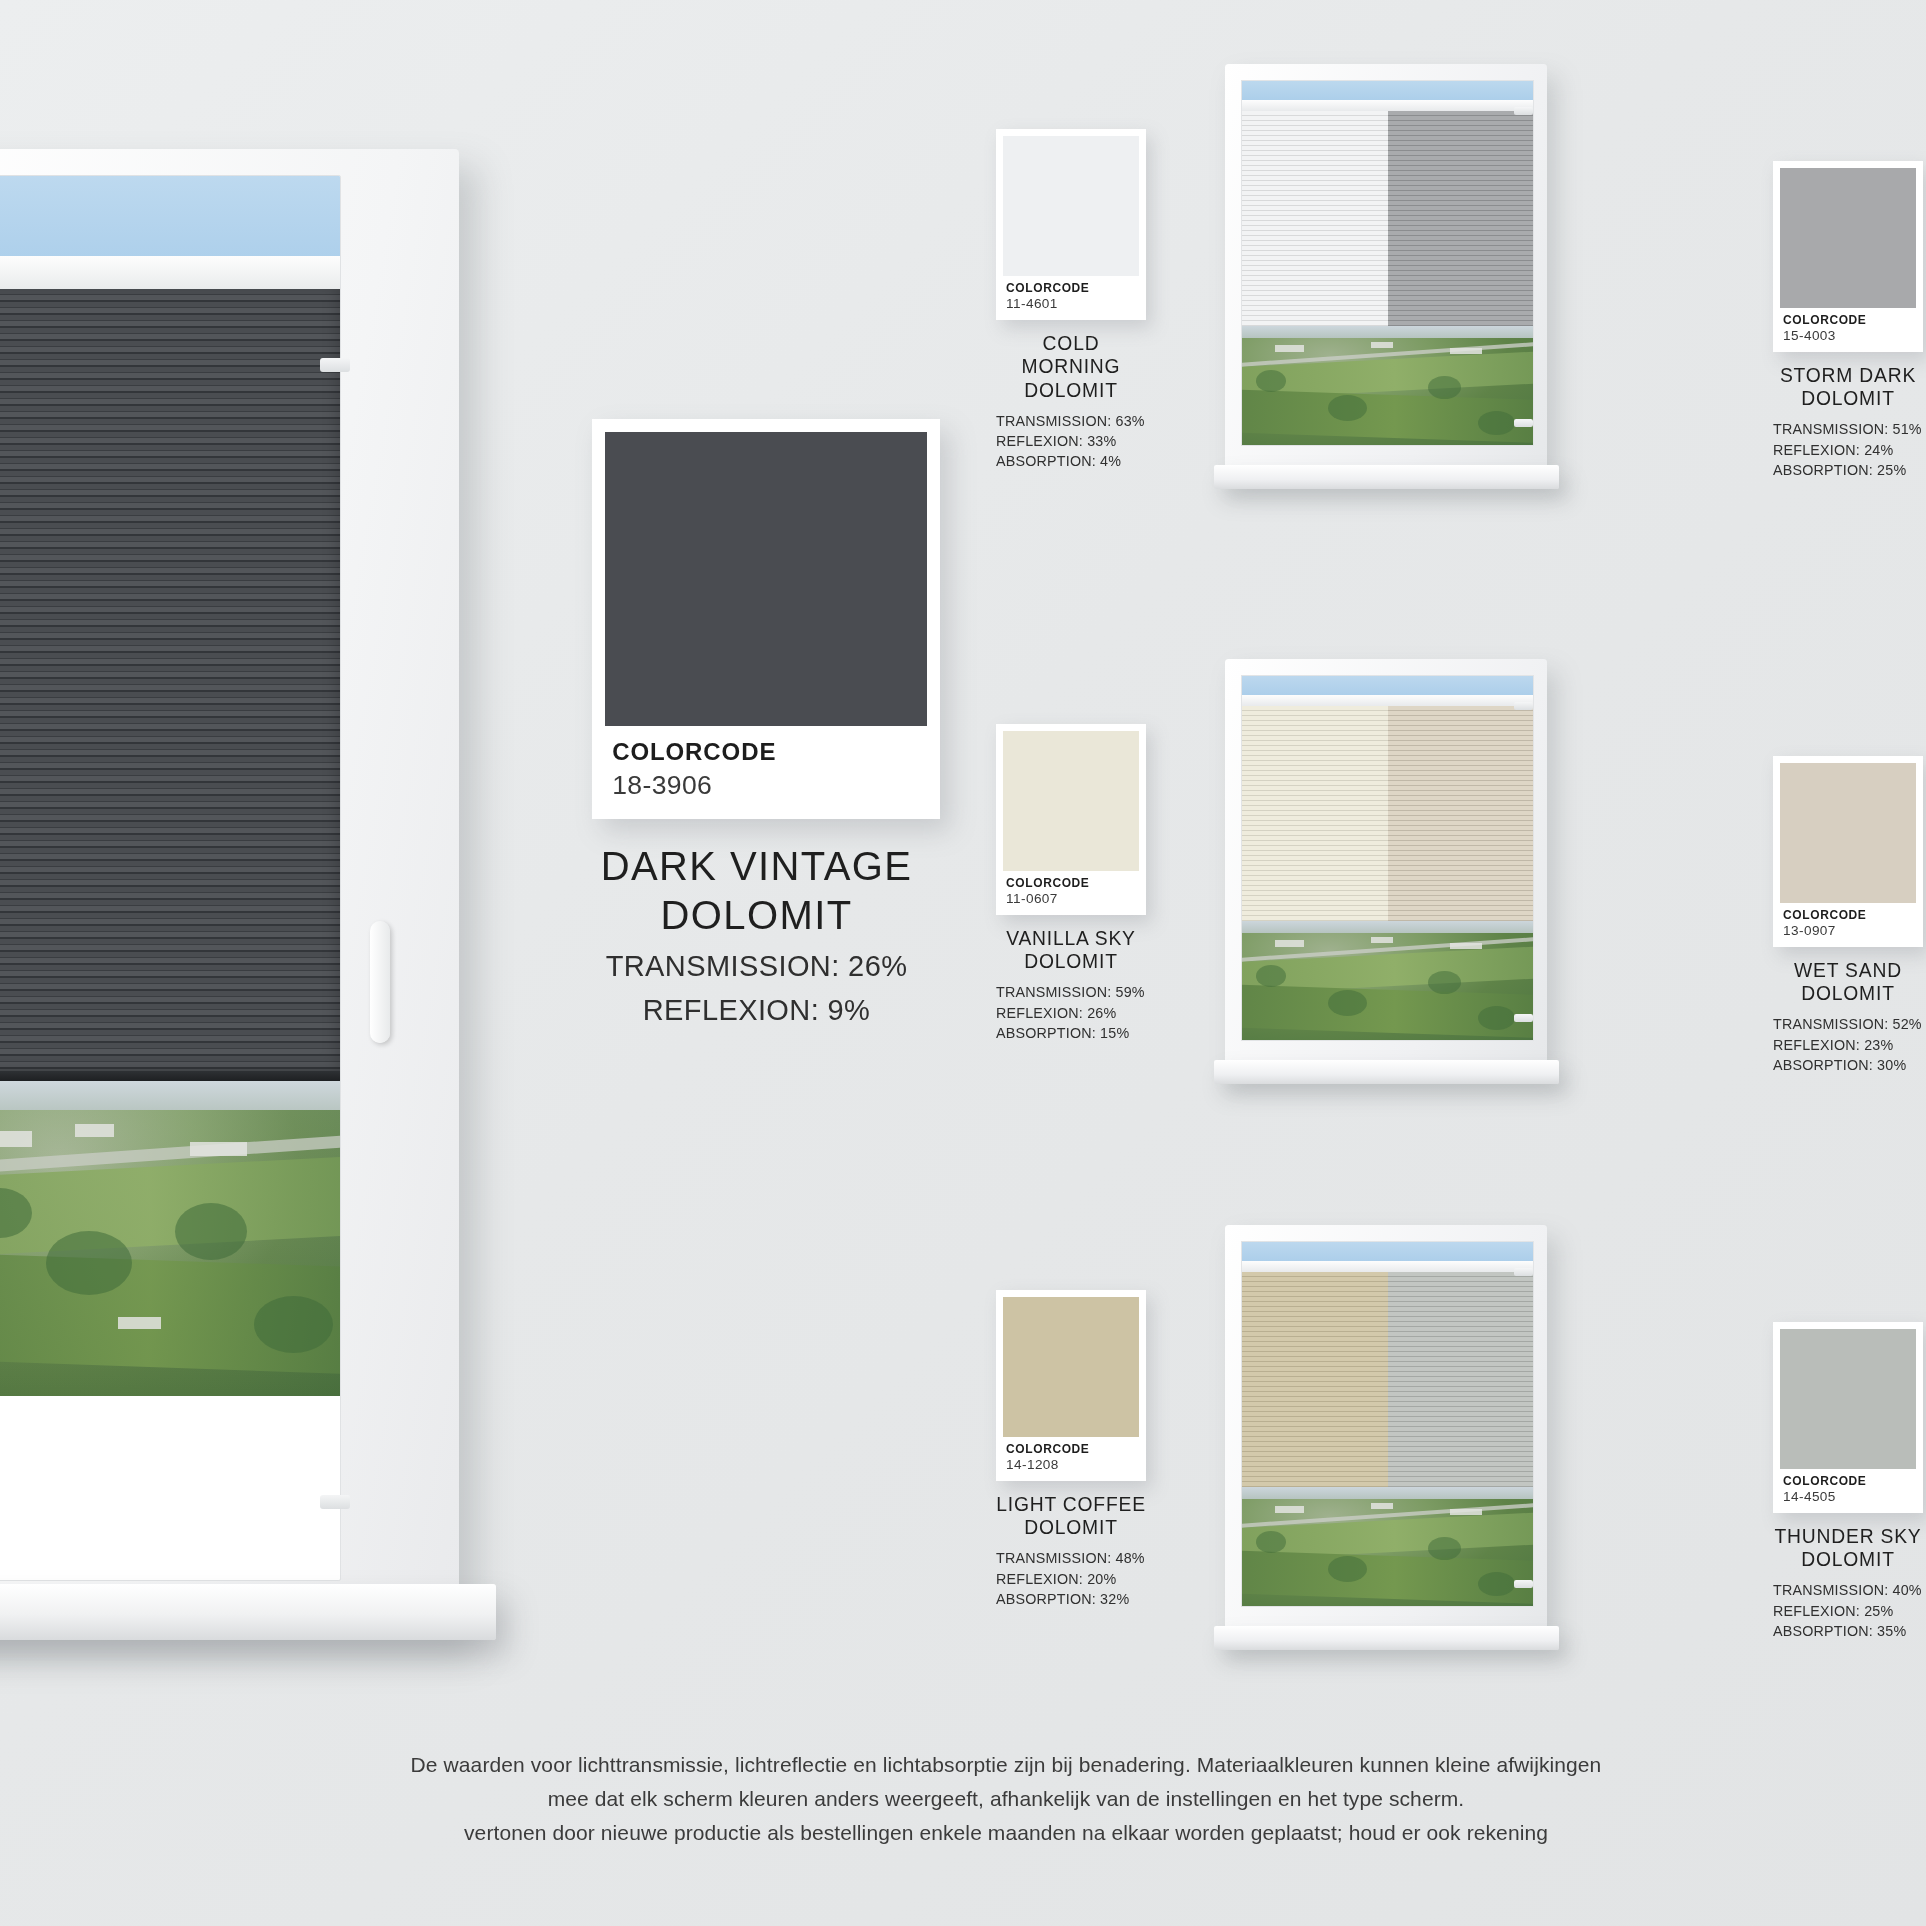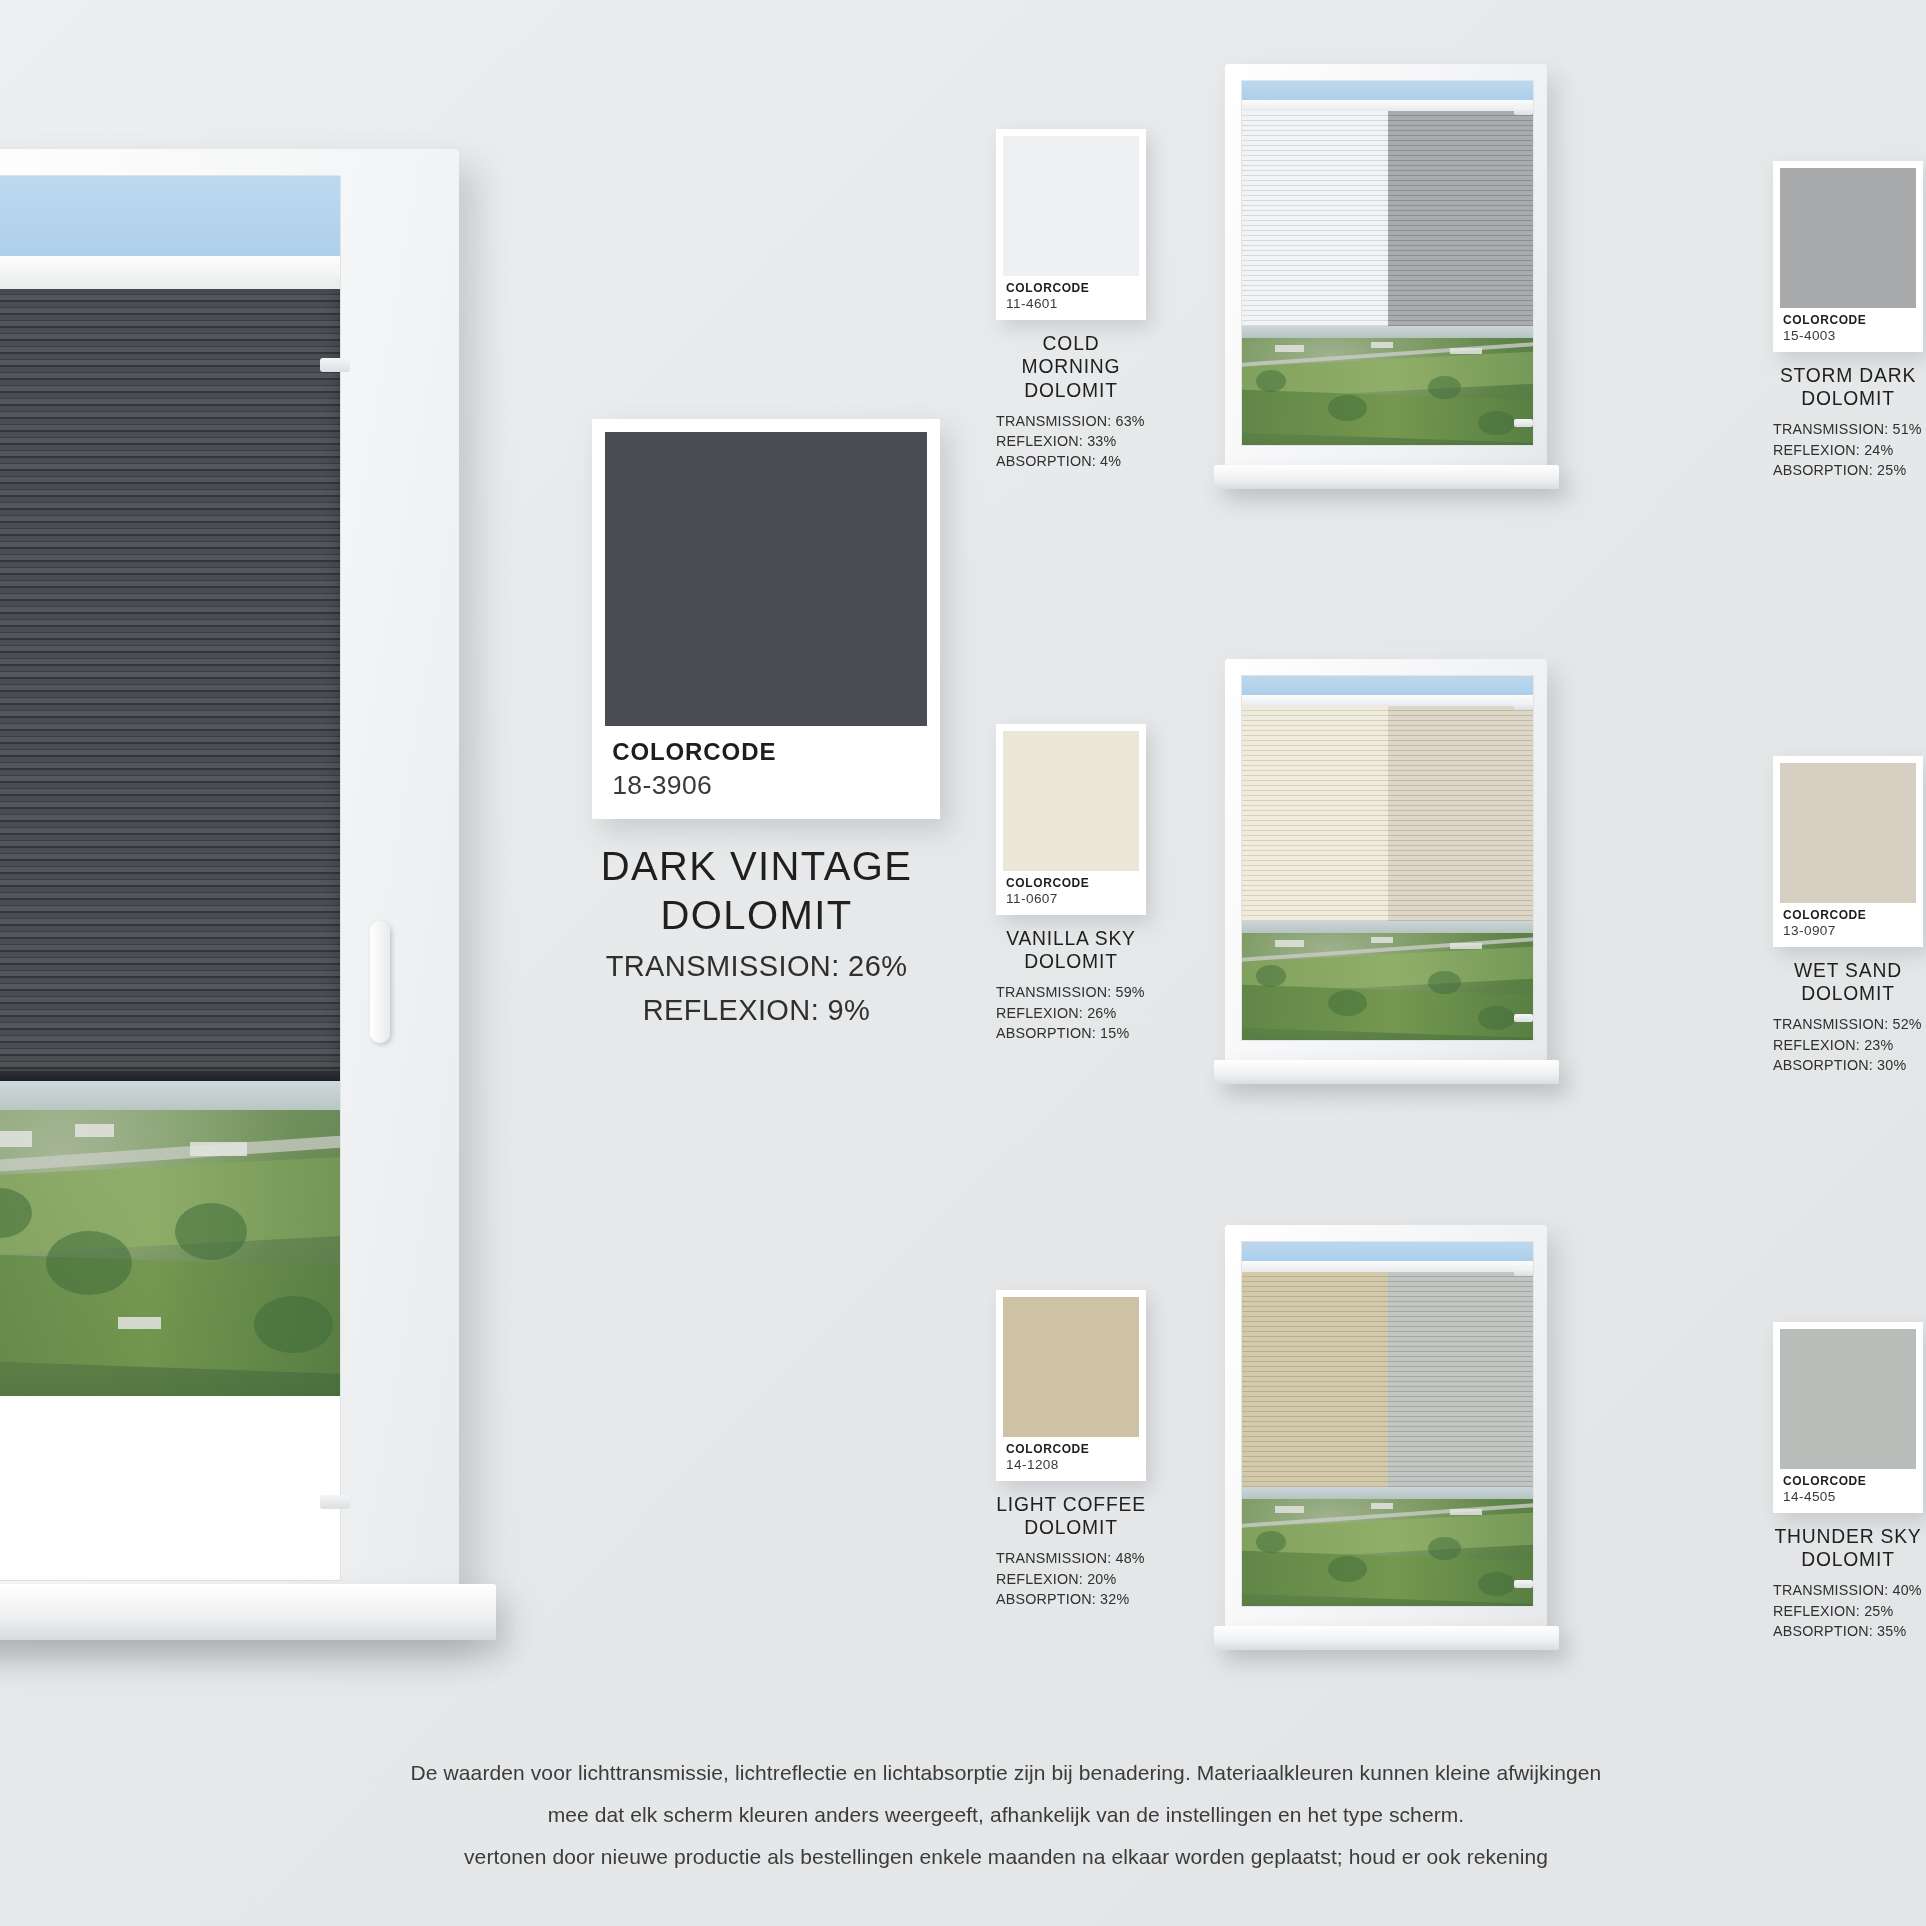--- a/index.html
+++ b/index.html
@@ -333,21 +333,21 @@
     position: absolute;
     left: 215px;
     right: 129px;
     top: 1748px;
     text-align: center;
     font-size: 21px;
     line-height: 1.62;
     color: #3b3b3b;
     letter-spacing: 0.1px;
   }
-  .footer p { margin: 8px; }
+  .footer p { margin: 0; }
 </style>
 </head>
 <body>
 
 <div class="page">
 
   <div class="hero-window">
     <div class="hero-frame-outer"></div>
     <div class="hero-frame-inner">
       <div class="hero-sky"></div>

